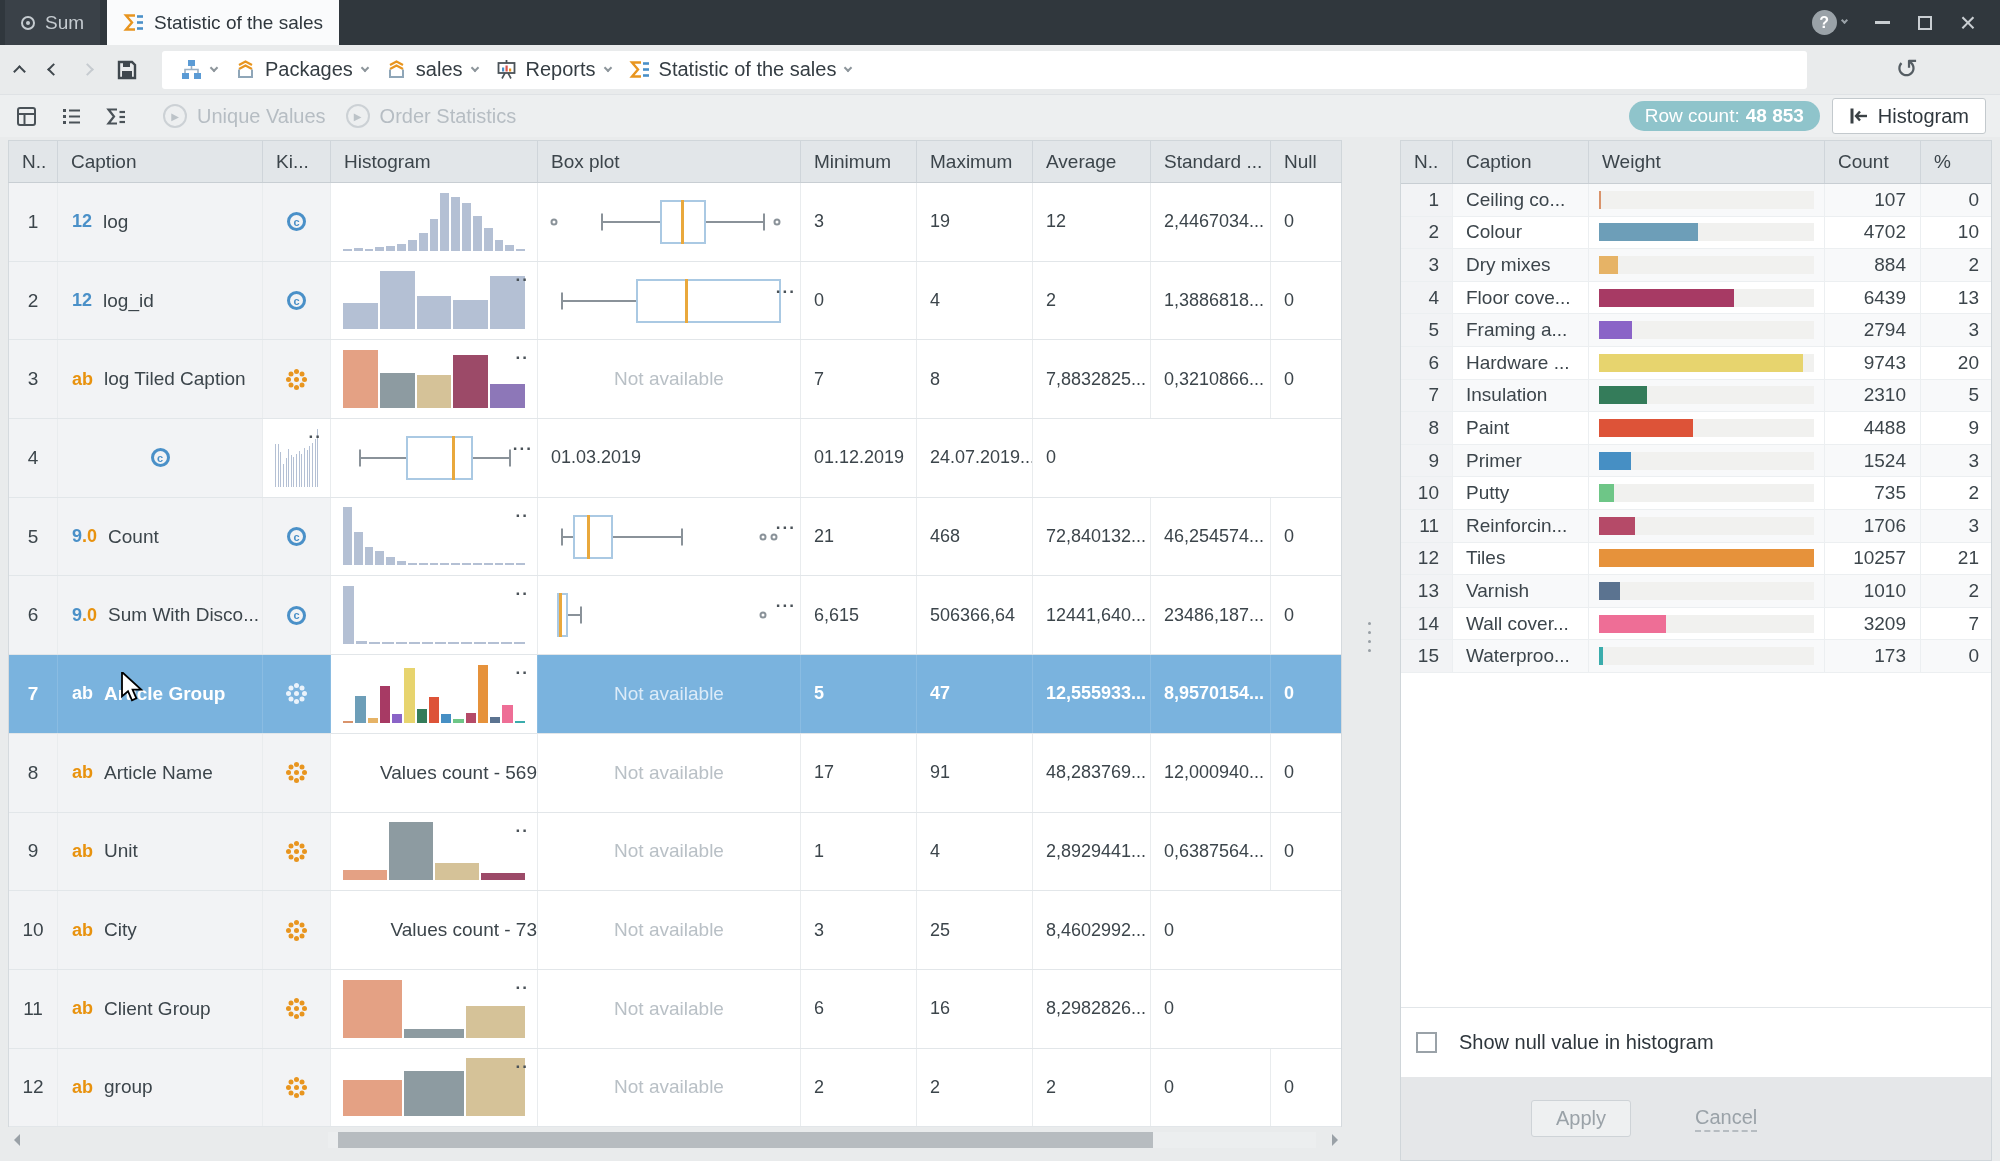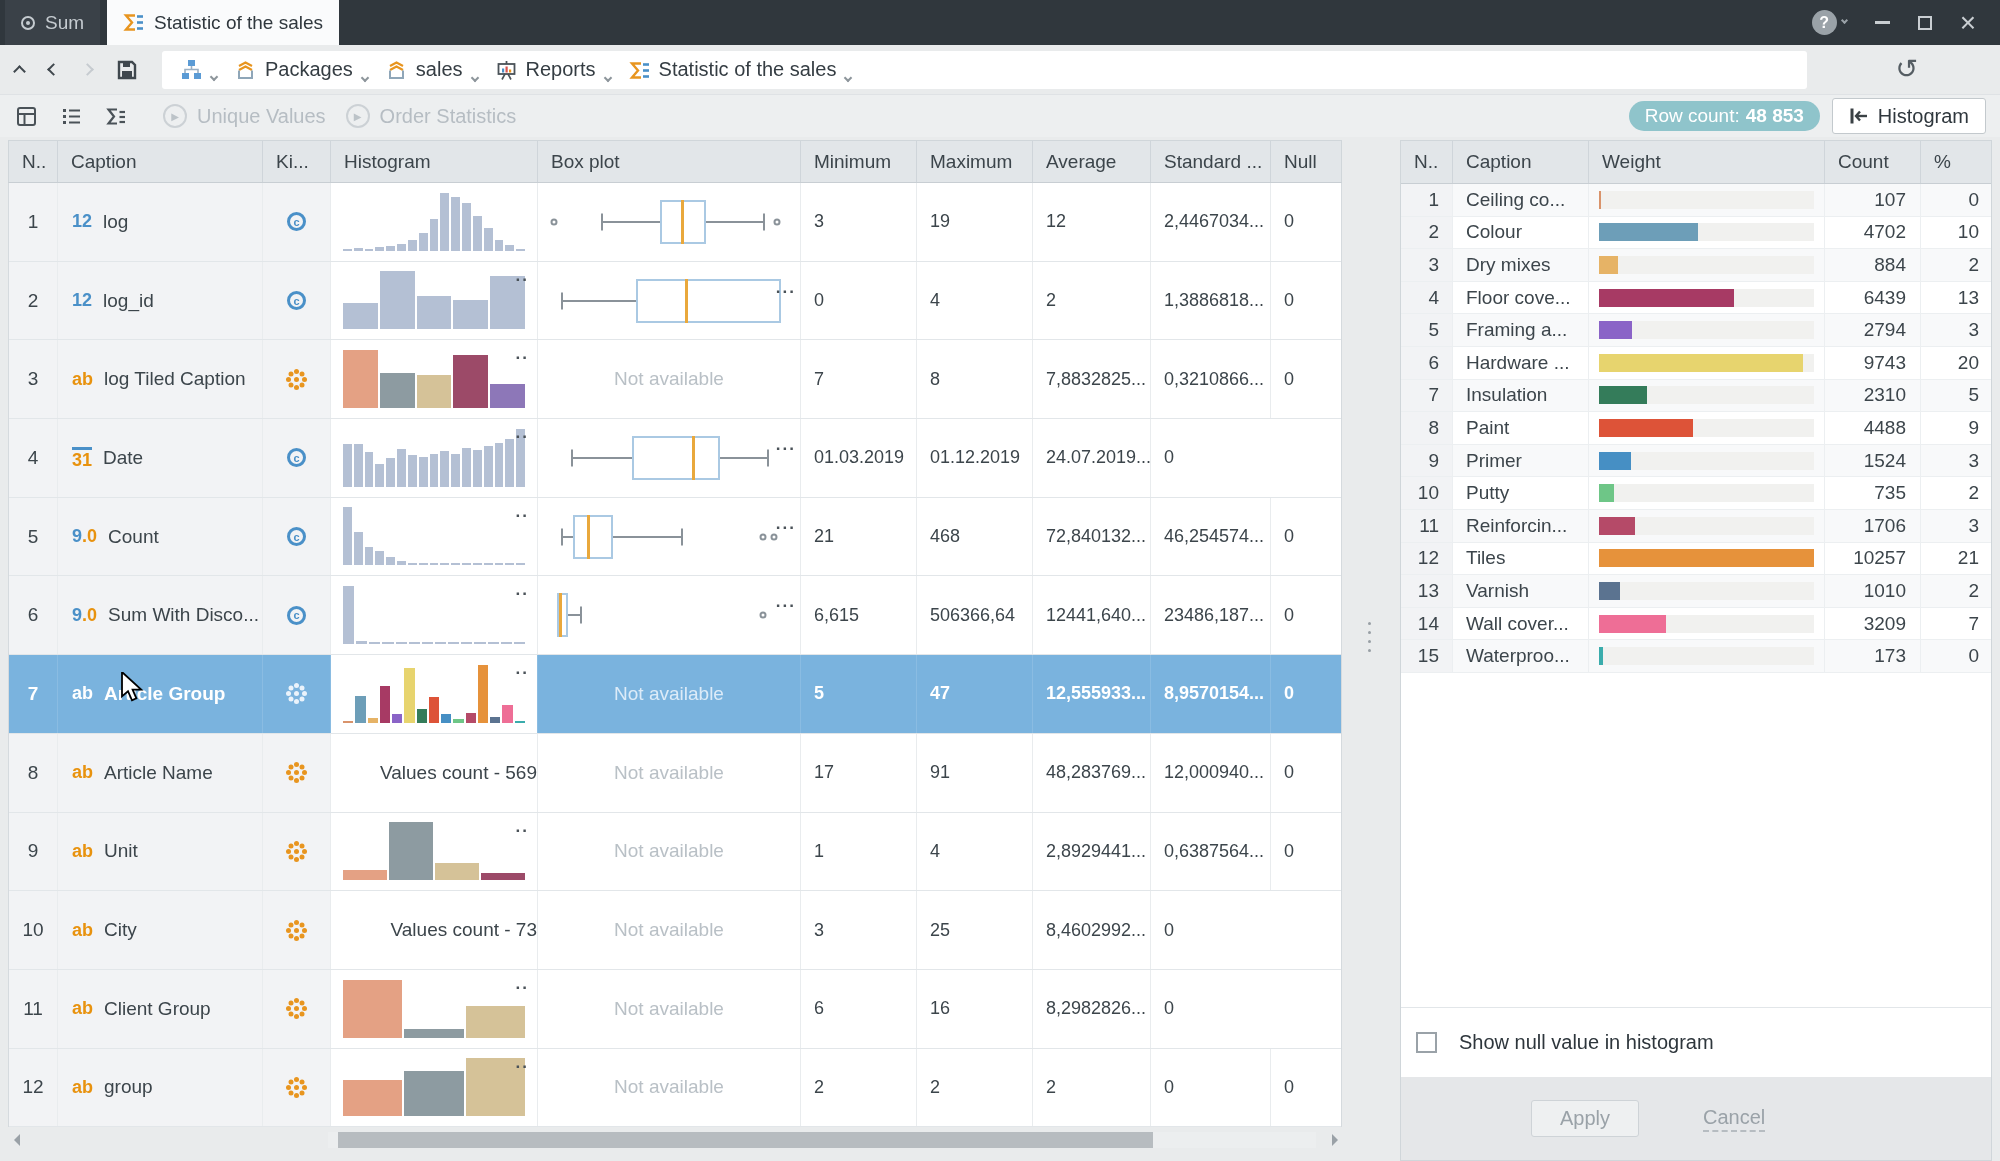--- a/index.html
+++ b/index.html
@@ -27,21 +27,21 @@
   .chv.right { transform:rotate(-45deg); }
   .chv.down { transform:rotate(45deg); margin-top:-4px; }
   .chv.sm { width:6px; height:6px; border-width:2px; border-color:#8d959b; }
   .chv.xs { width:5px; height:5px; border-width:2px; border-color:#9aa2a8; }
   .chv.dis { border-color:#c6cbd0; }
   
   .toolbar { height:49px; background:#e9ebec; display:flex; align-items:center; position:relative; }
   .nav-btns { display:flex; align-items:center; gap:25px; padding:0 15px; }
   .crumb-bar { height:38px; background:#ffffff; border-radius:3px; display:flex; align-items:center;
     margin-left:10px; width:1645px; padding:0 10px; }
-  .crumb { display:flex; align-items:flex-end; gap:9px; font-size:20px; color:#353d43; padding:0 9px; }
+  .crumb { display:flex; align-items:center; gap:9px; font-size:20px; color:#353d43; padding:0 9px; }
   .refresh-glyph { position:absolute; right:82px; font-size:27px; color:#555d63; line-height:27px; }
   
   .toolbar2 { height:43px; background:#edeff0; display:flex; align-items:center; border-top:1px solid #dfe2e5; }
   .t2icons { display:flex; gap:24px; padding:0 16px; align-items:center; }
   .t2item { display:flex; align-items:center; gap:10px; color:#b6bdc3; font-size:20px; margin-left:20px; }
   .play-circle { width:24px; height:24px; border:2px solid #ccd1d5; border-radius:50%; display:flex;
     align-items:center; justify-content:center; color:#bcc3c8; font-size:10px; }
   .rowcount { margin-left:auto; background:#8fc4cb; color:#fff; font-size:19px; border-radius:15px;
     padding:4px 16px; white-space:nowrap; }
   .rowcount b { margin-left:6px; }
@@ -113,21 +113,21 @@
   .rc-weight { padding:0 10px; }
   .wtrack { width:100%; height:18px; background:#f1f1ef; }
   .wbar { height:100%; }
   .rc-count { justify-content:flex-end; padding-right:14px; }
   .rc-pct { justify-content:flex-end; padding-right:12px; }
   .rp-space { flex:1; }
   .rp-nullrow { height:70px; border-top:1px solid #e2e6e9; display:flex; align-items:center; gap:22px; padding-left:15px; flex:0 0 auto; }
   .checkbox { width:21px; height:21px; border:2px solid #9aa2a8; background:#fff; flex:0 0 auto; }
   .null-label { font-size:20px; color:#2e363c; }
   .rp-footer { height:83px; background:#e5e7e9; display:flex; align-items:center; gap:64px; padding-left:130px; flex:0 0 auto; }
-  .apply-btn { width:108px; height:37px; border:1px solid #ced3d7; background:#eef0f1; color:#9aa2a8;
+  .apply-btn { width:100px; height:37px; border:1px solid #ced3d7; background:#eef0f1; color:#9aa2a8;
     font-size:20px; border-radius:3px; display:flex; align-items:center; justify-content:center; }
   .cancel-btn { color:#9aa2a8; font-size:20px; border-bottom:2px dashed #b6bcc1; padding-bottom:1px; }
   .cursor { position:absolute; left:120px; top:672px; z-index:20; pointer-events:none; }
   .ic { flex:0 0 auto; display:block; }
 </style>
 </head>
 <body>
 
 <div class="titlebar">
   <div class="tab tab-sum">
@@ -382,24 +382,20 @@
             <span class="na">Not available</span>
           </div>
           <div class="cell c-num">7</div>
           <div class="cell c-num">8</div>
           <div class="cell c-num">7,8832825...</div>
           <div class="cell c-num">0,3210866...</div>
           <div class="cell c-num" style="border-right: none;">0</div>
         </div>
         <div class="lt-row lt-grid">
           <div class="cell c-n">4</div>
-          <div class="cell c-cap">
-            <span class="tlabel t-date">31</span>
-            <span class="cap-text">Date</span>
-          </div>
           <div class="cell c-kind">
             <span class="kind-cont">c</span>
           </div>
           <div class="cell c-hist">
             <div class="hist-wrap">
               <div class="bar" style="height: 42.34px; background: rgb(180, 192, 212);"></div>
               <div class="bar" style="height: 42.34px; background: rgb(180, 192, 212);"></div>
               <div class="bar" style="height: 34.8px; background: rgb(180, 192, 212);"></div>
               <div class="bar" style="height: 23.2px; background: rgb(180, 192, 212);"></div>
               <div class="bar" style="height: 29px; background: rgb(180, 192, 212);"></div>

